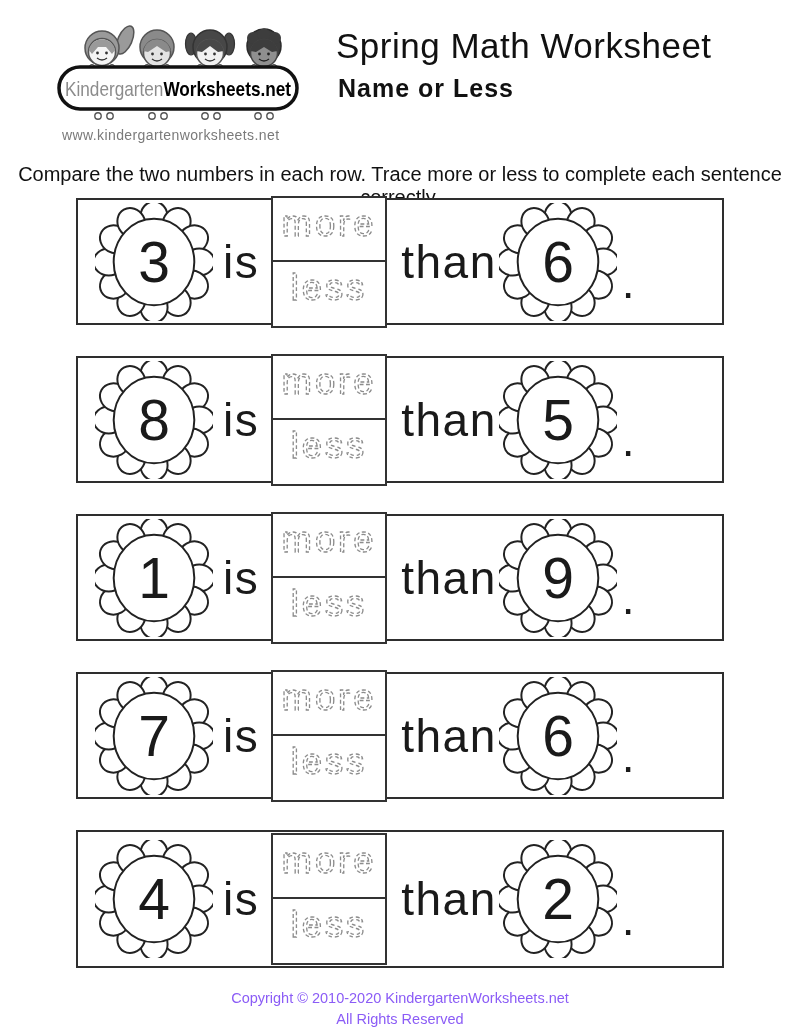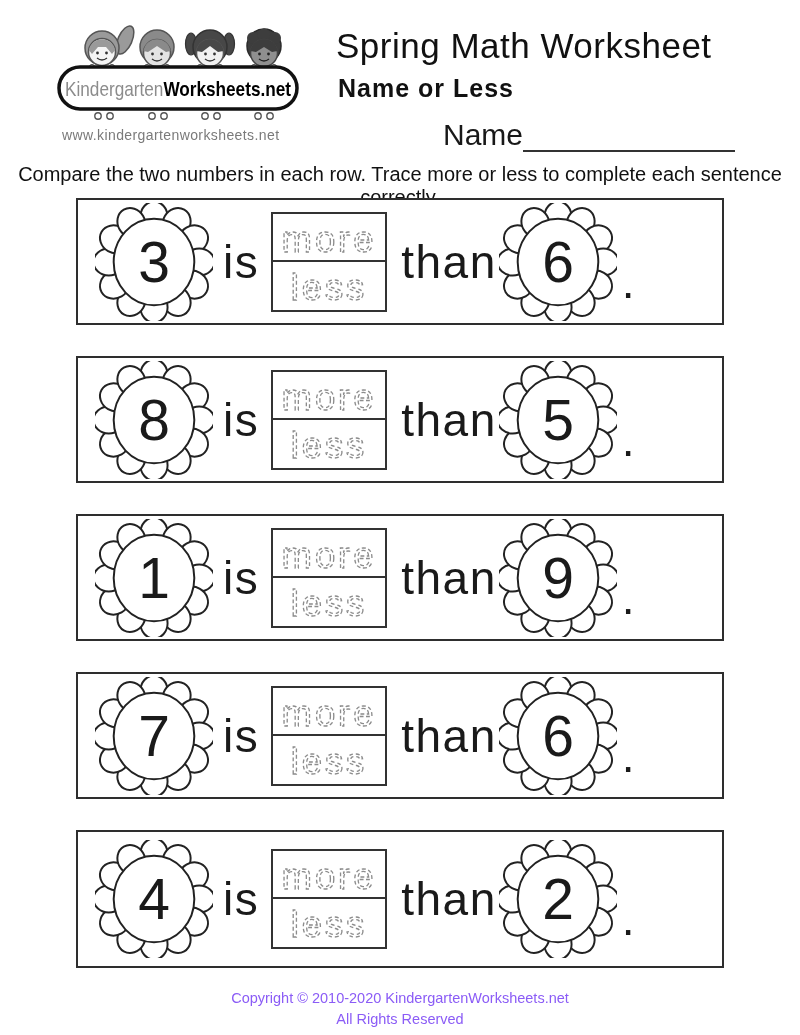--- a/index.html
+++ b/index.html
@@ -61,21 +61,21 @@
   .word { font-size:46px; letter-spacing:1.5px; color:#1a1a1a; white-space:nowrap; }
   .word.is   { margin-left:10px; }
   .word.than { margin-left:14px; }
   .word.period { margin-left:5px; transform:translateY(20px); font-size:46px; }
 
   .trace-box {
     margin-left:12px;
     width:116px; border:2px solid #333; background:#fff;
     display:flex; flex-direction:column;
   }
-  .trace-cell { height:48px; }
+  .trace-cell { height:64px; }
   .trace-cell.top { border-bottom:2px solid #333; }
   .trace-svg { display:block; width:112px; height:50px; }
   .trace-text {
     fill:none; stroke:#8c8c8c; stroke-width:1.35;
     stroke-dasharray:4 2.6;
     font-size:38px; font-family:"Liberation Sans", sans-serif;
   }
 
   
   .footer {
@@ -179,24 +179,20 @@
       <circle cx="206" cy="106" r="3.2"></circle>
         <circle cx="218" cy="106" r="3.2"></circle>
     </g>
   </svg>
 
   <div class="site-url">www.kindergartenworksheets.net</div>
 
   <div class="title">Spring Math Worksheet</div>
   <div class="subtitle">Name or Less</div>
 
-  <div class="name-row">
-    <span>Name</span>
-      <span class="name-underline"></span>
-  </div>
 
   <div class="instructions">Compare the two numbers in each row. Trace more or less to complete each sentence correctly.</div>
 
   <div class="rows">
 
     <div class="row-box">
       <svg class="flower left" viewBox="0 0 120 120">
         <use href="#flowerBase"></use>
         <text class="flower-num" x="60" y="80" text-anchor="middle">3</text>
       </svg>

